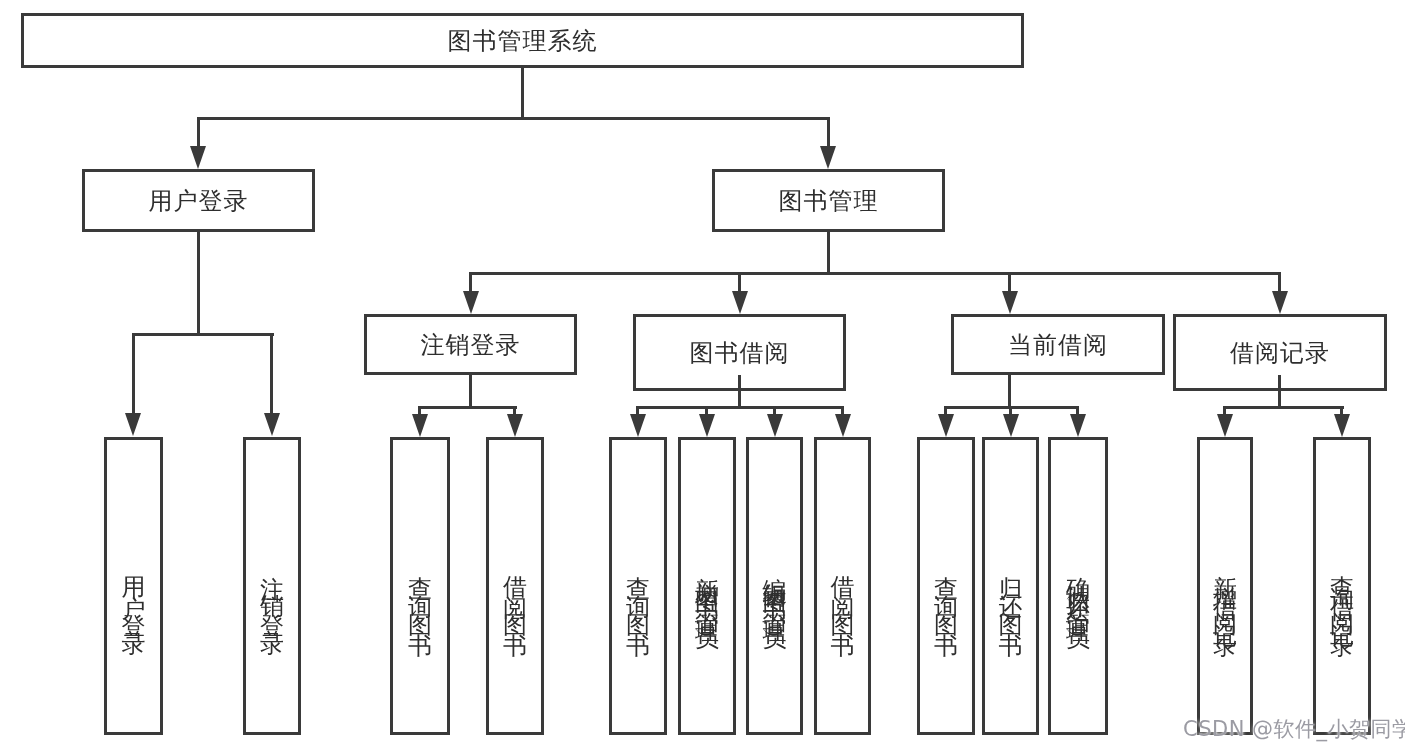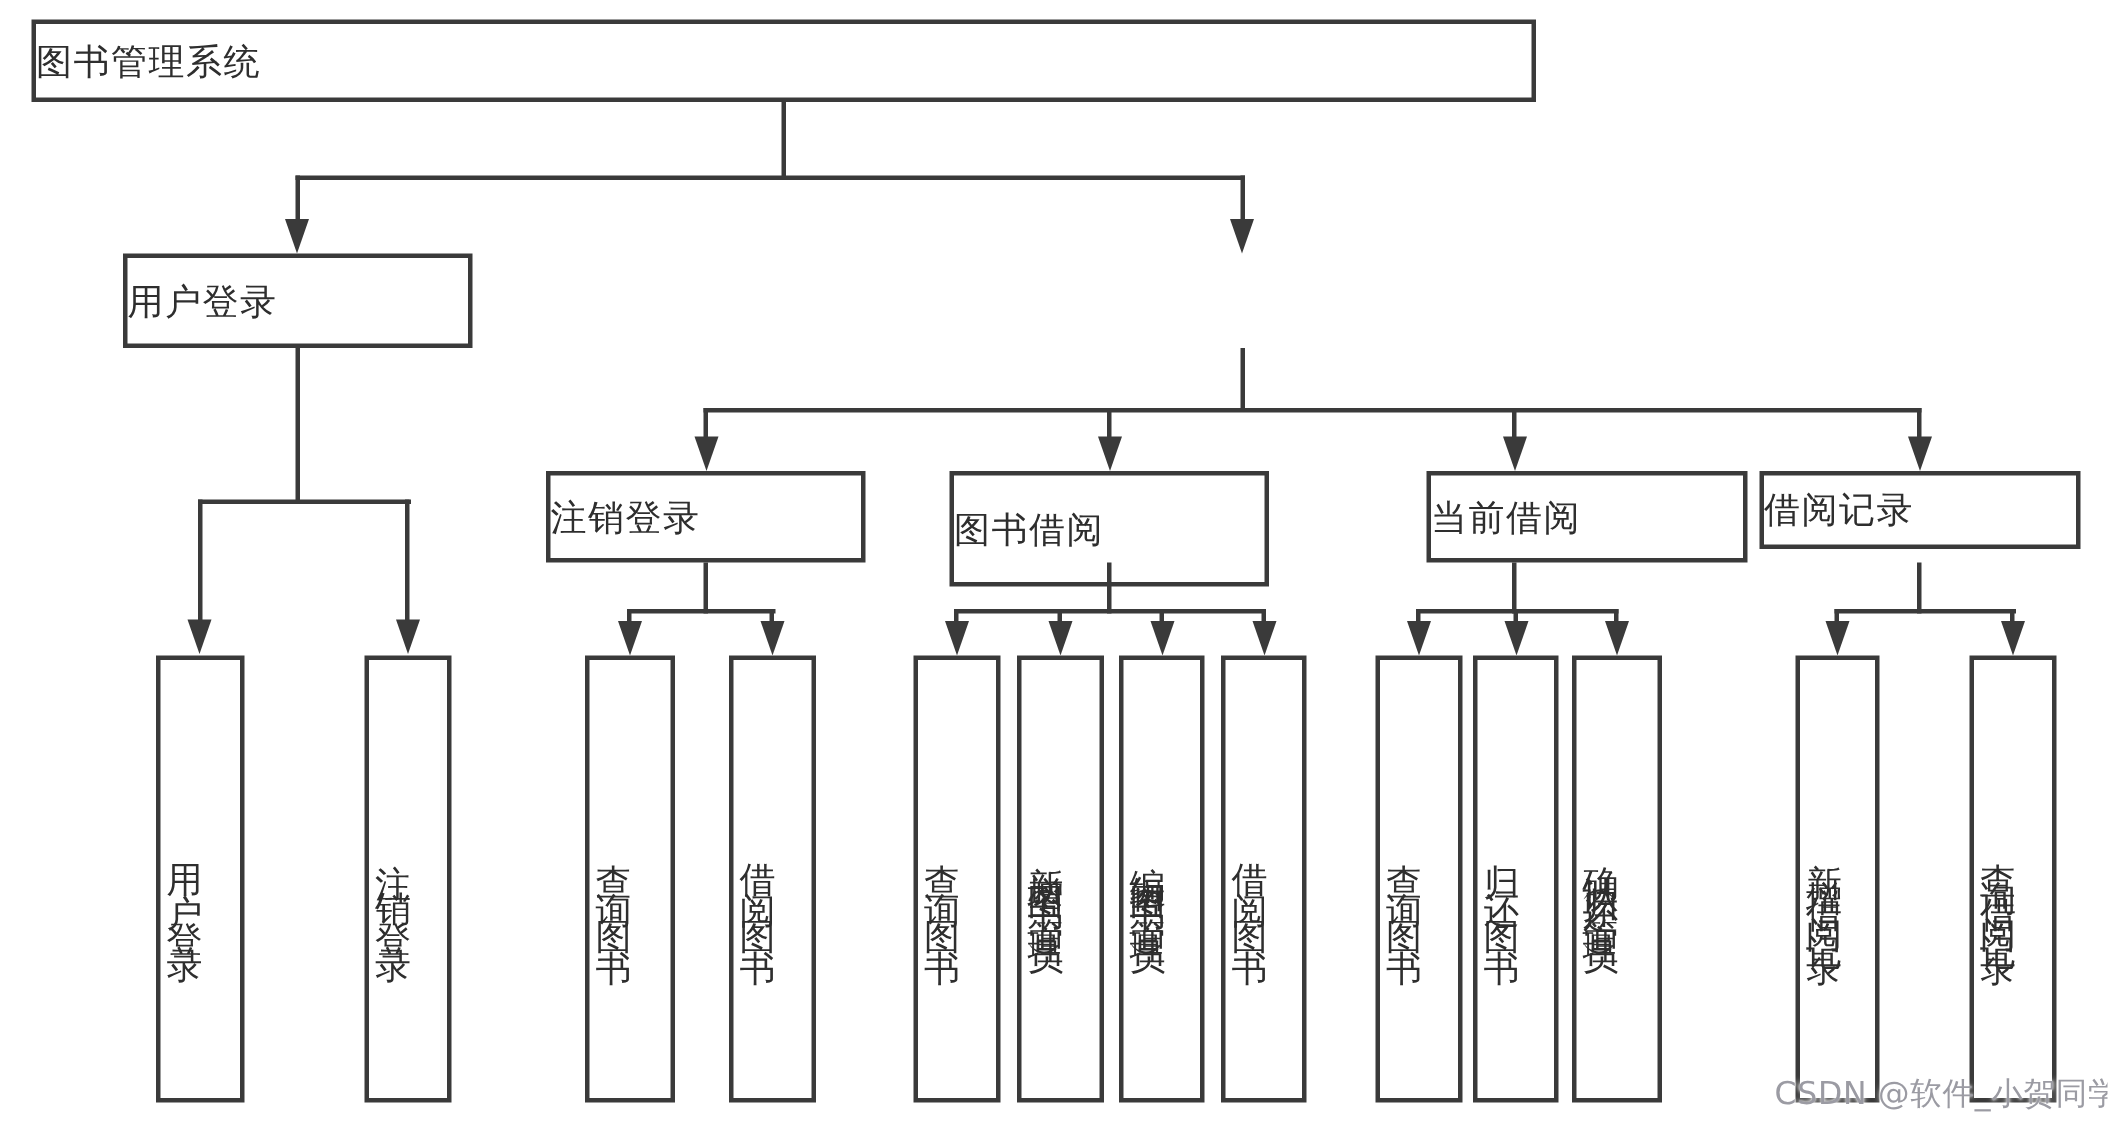--- a/index.html
+++ b/index.html
@@ -6,21 +6,21 @@
   body{
     width:1405px;height:747px;position:relative;overflow:hidden;
     background:#ffffff;
     font-family:"DejaVu Sans","Liberation Sans",sans-serif;
   }
   .stage{position:absolute;left:0;top:0;width:1405px;height:747px;}
   
   .box{
     position:absolute;box-sizing:border-box;
     border:3px solid #3a3a3a;background:#ffffff;
-    display:flex;align-items:center;
+    display:flex;align-items:center;justify-content:center;
     color:#2e2e2e;font-size:24px;letter-spacing:1px;
   }
   .vbox{font-size:24px;}
   .vt{
     writing-mode:vertical-rl;text-orientation:mixed;
     white-space:nowrap;
   }
   .sp4{letter-spacing:19px;margin-top:18px;}
   .sp6{letter-spacing:12px;margin-top:11px;}
   .sp9{letter-spacing:7px;margin-top:6px;}
@@ -54,20 +54,23 @@
   <div class="vl" style="left:521px;top:66px;height:53px;"></div>
   <div class="hl" style="left:197px;top:117px;width:633px;"></div>
   <div class="vl" style="left:197px;top:117px;height:31px;"></div>
   <div class="arr" style="left:190px;top:146px;"></div>
   <div class="vl" style="left:827px;top:117px;height:31px;"></div>
   <div class="arr" style="left:820px;top:146px;"></div>
 
   <div class="box" style="left:82px;top:169px;width:233px;height:63px;">
     <span>用户登录</span>
   </div>
+  <div class="box" style="left:712px;top:169px;width:233px;height:63px;">
+    <span>图书管理</span>
+  </div>
 
   <div class="vl" style="left:197px;top:232px;height:104px;"></div>
   <div class="hl" style="left:132px;top:333px;width:142px;"></div>
   <div class="vl" style="left:132px;top:333px;height:81px;"></div>
   <div class="arr" style="left:125px;top:413px;"></div>
   <div class="vl" style="left:270px;top:333px;height:81px;"></div>
   <div class="arr" style="left:264px;top:413px;"></div>
 
   <div class="vl" style="left:827px;top:232px;height:42px;"></div>
   <div class="hl" style="left:469px;top:272px;width:812px;"></div>
@@ -82,21 +85,21 @@
 
   <div class="box" style="left:364px;top:314px;width:213px;height:61px;">
     <span>注销登录</span>
   </div>
   <div class="box" style="left:633px;top:314px;width:213px;height:77px;">
     <span>图书借阅</span>
   </div>
   <div class="box" style="left:903px;top:314px;width:214px;height:61px;margin-left:48px;">
     <span>当前借阅</span>
   </div>
-  <div class="box" style="left:1173px;top:314px;width:214px;height:52px;">
+  <div class="box" style="left:1173px;top:314px;width:214px;height:77px;">
     <span>借阅记录</span>
   </div>
 
   <div class="vl" style="left:469px;top:375px;height:34px;"></div>
   <div class="hl" style="left:418px;top:406px;width:99px;"></div>
   <div class="vl" style="left:418px;top:406px;height:10px;"></div>
   <div class="arr" style="left:412px;top:414px;"></div>
   <div class="vl" style="left:513px;top:406px;height:10px;"></div>
   <div class="arr" style="left:507px;top:414px;"></div>
 

